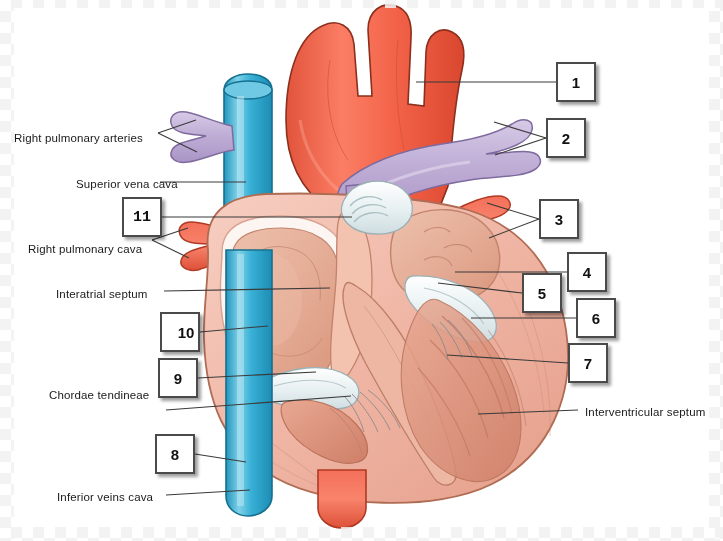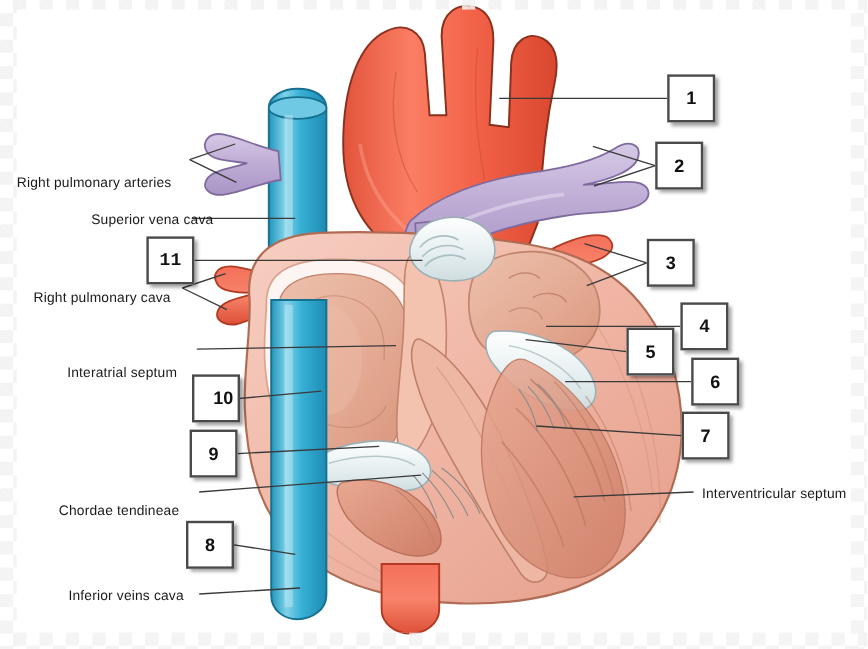--- a/index.html
+++ b/index.html
@@ -260,25 +260,25 @@
         <path d="M578,410 L478,414"></path>
       </g>
   </svg>
 
   <div class="checker" id="ck-top"></div>
   <div class="checker" id="ck-left"></div>
   <div class="checker" id="ck-right"></div>
   <div class="checker" id="ck-bottom"></div>
 
   <div id="labels-layer">
-      <div class="lbl " style="left: 14px; top: 147px; text-align: center;">Right pulmonary arteries</div>
+      <div class="lbl " style="left: 14px; top: 132px; text-align: center;">Right pulmonary arteries</div>
       <div class="lbl " style="left: 48px; top: 178px; margin-left: 28px;">Superior vena cava</div>
       <div class="lbl " style="left: 28px; top: 243px;">Right pulmonary cava</div>
-      <div class="lbl " style="left: 56px; top: 305px; text-align: center;">Interatrial septum</div>
-      <div class="lbl " style="left: 49px; top: 420px; text-align: right;">Chordae tendineae</div>
+      <div class="lbl " style="left: 56px; top: 288px; text-align: center;">Interatrial septum</div>
+      <div class="lbl " style="left: 49px; top: 389px; text-align: right;">Chordae tendineae</div>
       <div class="lbl " style="left: 57px; top: 491px;">Inferior veins cava</div>
       <div class="lbl right" style="left: 585px; top: 406px;">Interventricular septum</div>
     </div>
   <div id="boxes-layer">
       <div class="numbox" style="left: 556px; top: 62px;">1</div>
       <div class="numbox" style="left: 546px; top: 118px;">2</div>
       <div class="numbox" style="left: 539px; top: 199px;">3</div>
       <div class="numbox" style="left: 567px; top: 252px;">4</div>
       <div class="numbox" style="left: 522px; top: 273px;">5</div>
       <div class="numbox" style="left: 576px; top: 298px;">6</div>

